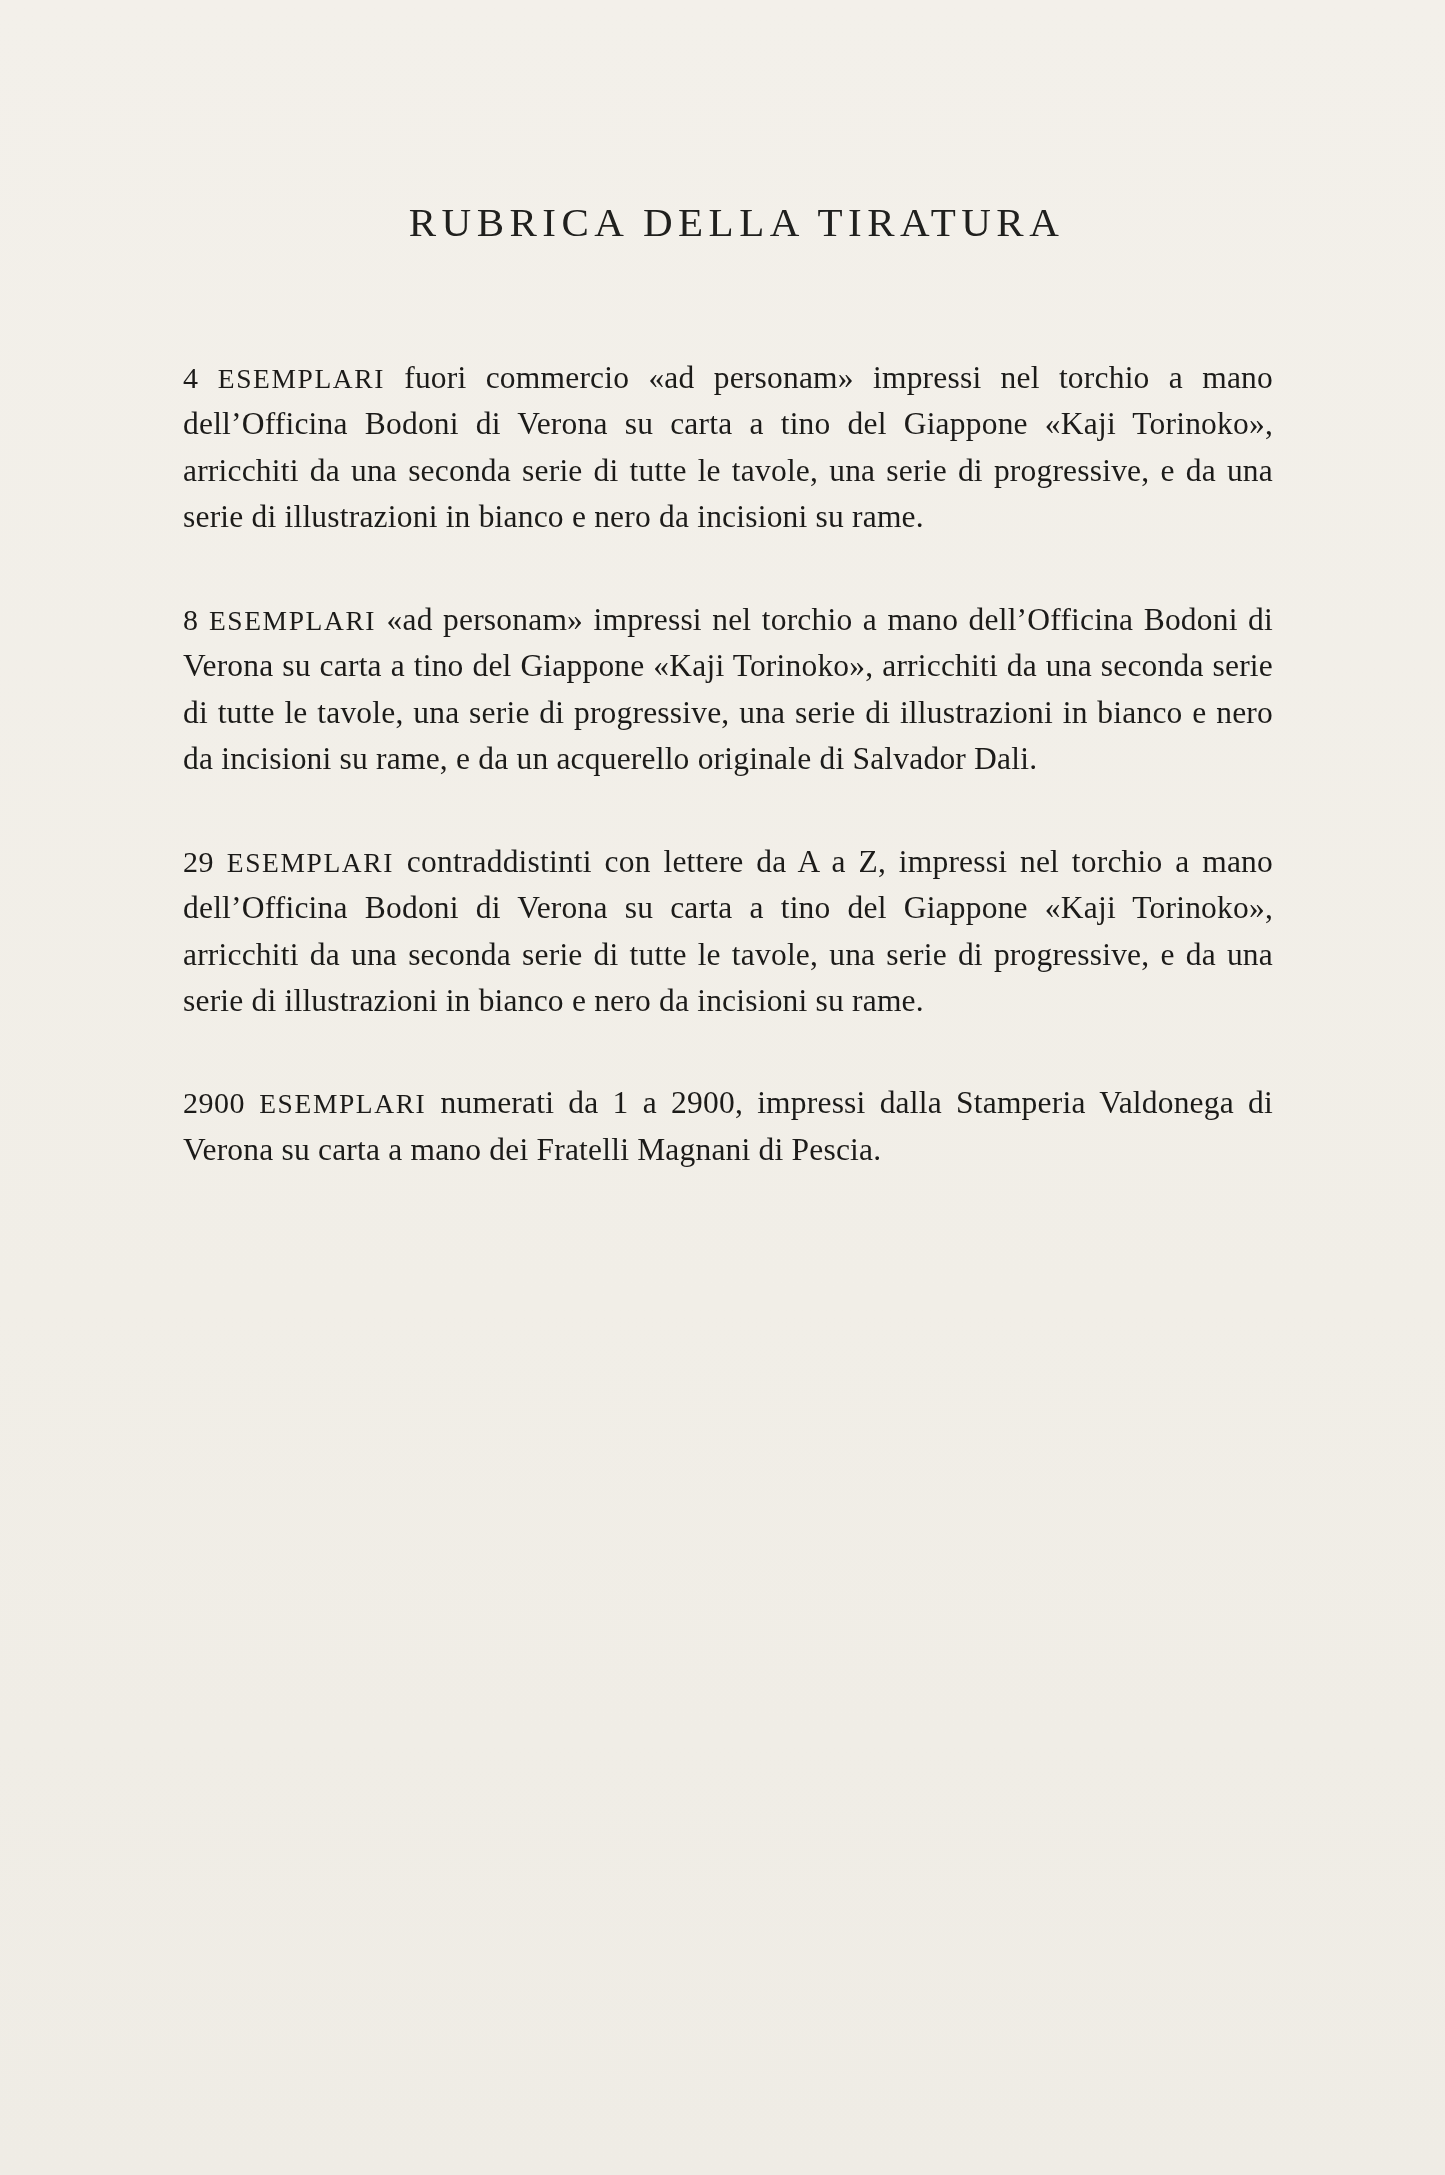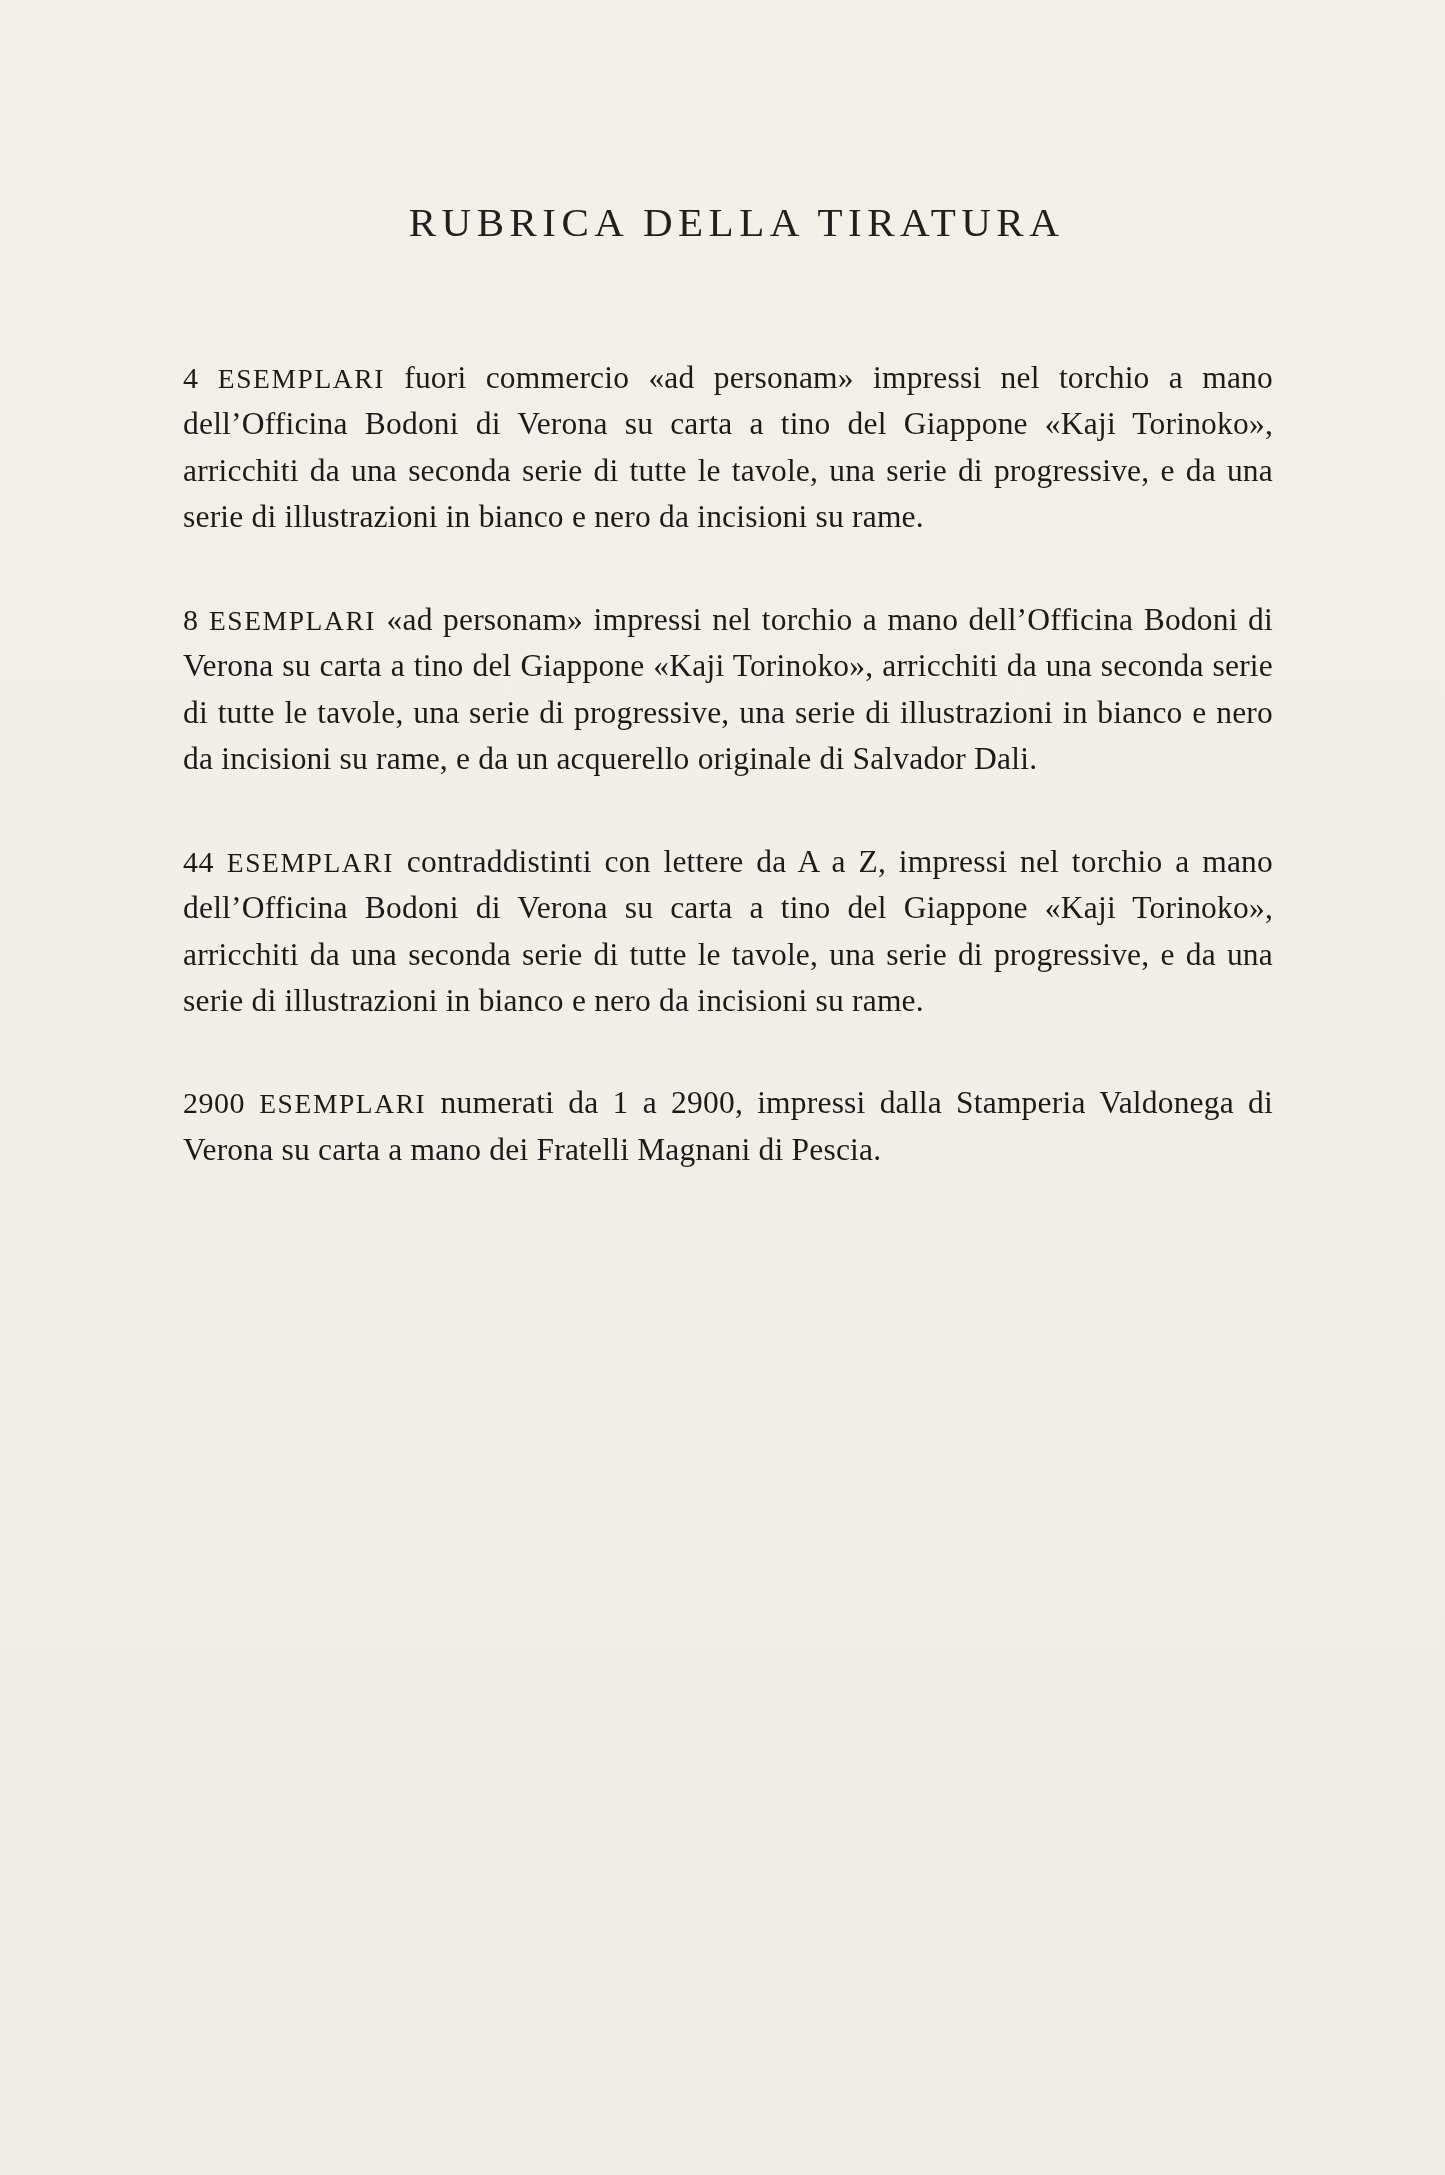--- a/index.html
+++ b/index.html
@@ -78,21 +78,21 @@
       <span>fuori commercio «ad personam» impressi nel torchio a mano dell’Officina Bodoni di Verona su carta a tino del Giappone «Kaji Torinoko», arricchiti da una seconda serie di tutte le tavole, una serie di progressive, e da una serie di illustrazioni in bianco e nero da incisioni su rame.</span>
     </p>
 
     <p class="para">
       <span class="lead-num">8</span>
       <span class="sc">ESEMPLARI</span>
       <span>«ad personam» impressi nel torchio a mano dell’Officina Bodoni di Verona su carta a tino del Giappone «Kaji Torinoko», arricchiti da una seconda serie di tutte le tavole, una serie di progressive, una serie di illustrazioni in bianco e nero da incisioni su rame, e da un acquerello originale di Salvador Dali.</span>
     </p>
 
     <p class="para">
-      <span class="lead-num">44</span>
+      <span class="lead-num">29</span>
       <span class="sc">ESEMPLARI</span>
       <span>contraddistinti con lettere da A a Z, impressi nel torchio a mano dell’Officina Bodoni di Verona su carta a tino del Giappone «Kaji Torinoko», arricchiti da una seconda serie di tutte le tavole, una serie di progressive, e da una serie di illustrazioni in bianco e nero da incisioni su rame.</span>
     </p>
 
 
     <p class="para">
       <span class="lead-num">2900</span>
       <span class="sc">ESEMPLARI</span>
       <span>numerati da 1 a 2900, impressi dalla Stamperia Valdonega di Verona su carta a mano dei Fratelli Magnani di Pescia.</span>
     </p>

